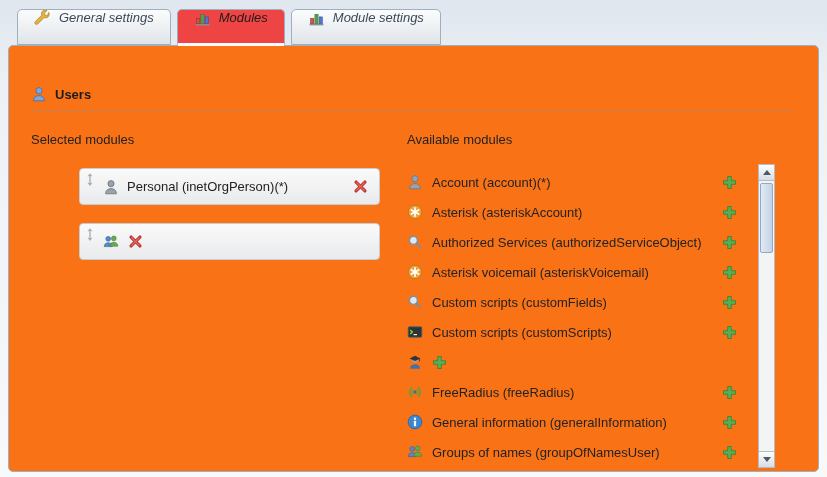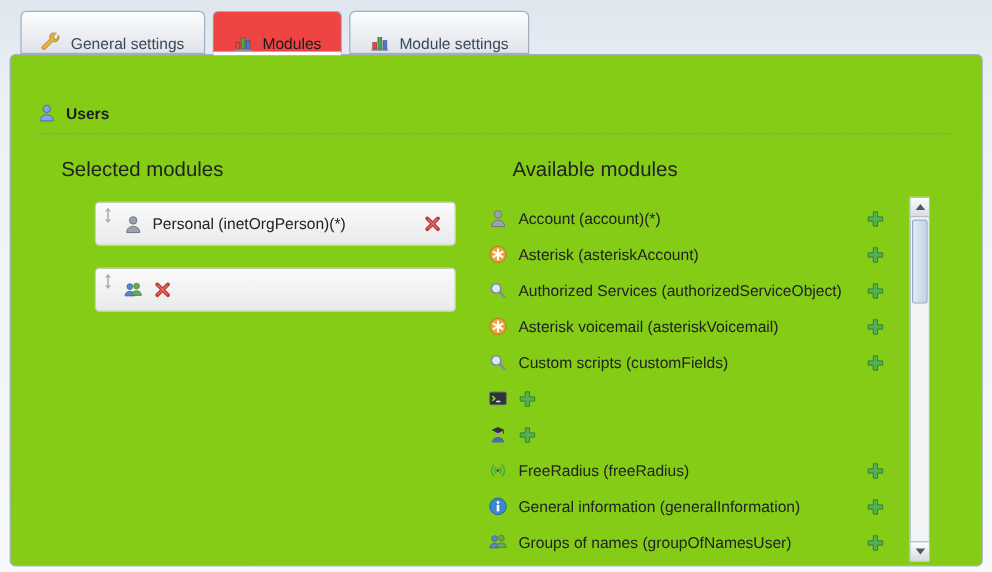--- a/index.html
+++ b/index.html
@@ -6,46 +6,46 @@
   body{
     width:827px;height:477px;overflow:hidden;
     font-family:"Liberation Sans","DejaVu Sans",sans-serif;
     background:linear-gradient(180deg,#dfe6ee 0%,#edf1f6 18%,#f7f9fb 100%);
   }
   .page{position:relative;width:827px;height:477px;}
 
   
   .tab-bar{position:absolute;top:9px;left:17px;display:flex;gap:6px;z-index:3;align-items:flex-end;}
   .tab{
-    box-sizing:border-box;height:36px;display:flex;align-items:flex-end;gap:8px;
+    box-sizing:border-box;height:36px;display:flex;align-items:flex-start;gap:8px;
     padding:0 16px;background:linear-gradient(180deg,#fbfcfd,#e0e4e9);
     border:1px solid #9fafbe;border-radius:5px 5px 0 0;
-    font-size:13px;color:#3b4a57;cursor:pointer;position:relative;white-space:nowrap;
+    font-size:13px;color:#3b4a57;cursor:pointer;position:relative;white-space:nowrap;font-style:italic;
   }
   .tab.active{background:#ef4444;color:#1c1c1c;border-bottom-color:#fff;}
   .tab.active::after{content:"";position:absolute;left:0;right:0;bottom:-2px;height:3px;background:#fff;}
   .tab-icon{width:17px;height:17px;display:inline-block;}
   .tab-icon svg{width:100%;height:100%;display:block;}
 
   
   .panel{
     position:absolute;top:45px;left:8px;right:8px;bottom:5px;
-    background:#84cc16;border:1px solid #9fafbe;border-radius:5px;z-index:1;
+    background:#f97316;border:1px solid #9fafbe;border-radius:5px;z-index:1;
   }
 
   .icon16{width:16px;height:16px;display:inline-block;flex:0 0 auto;}
   .icon16 svg{width:100%;height:100%;display:block;}
 
   .users-header{
     position:absolute;top:40px;left:22px;right:26px;
     display:flex;align-items:center;gap:8px;padding-bottom:9px;
     border-bottom:1px dotted #8a94a0;font-weight:bold;font-size:13px;color:#1c1c1c;
   }
 
-  .col-heading{position:absolute;font-size:17px;color:#222;margin-left:20px;}
+  .col-heading{position:absolute;font-size:13px;color:#222;}
   .heading-selected{top:86px;left:22px;}
   .heading-available{top:86px;left:398px;}
 
   
   .selected-list{position:absolute;top:122px;left:26px;width:345px;display:flex;flex-direction:column;gap:18px;}
   .selected-item{
     box-sizing:border-box;height:37px;border:1px solid #c8ccd0;border-radius:4px;
     background:linear-gradient(180deg,#fafafa,#e9eaec);
     display:flex;align-items:center;padding:0 10px 0 5px;gap:8px;margin-left:44px;
   }
@@ -270,20 +270,21 @@
           </span>
   </div>
         <div class="avail-item">
     <span class="mod-icon icon16">
             <svg viewBox="0 0 16 16">
               <rect x="1.2" y="2.8" width="13.6" height="10.4" rx="1" fill="#2e3436" stroke="#555e63" stroke-width="0.8"></rect>
               <path d="M3.2 6l2.2 2-2.2 2" stroke="#8ae234" stroke-width="1.2" fill="none"></path>
               <path d="M6.5 10.6h3.5" stroke="#eeeeec" stroke-width="1.2"></path>
             </svg>
           </span>
+    <span class="mod-label">Custom scripts (customScripts)</span>
     <span class="add">
             <svg viewBox="0 0 16 16">
               <path d="M6.1 1.6h3.8v4.5h4.5v3.8H9.9v4.5H6.1V9.9H1.6V6.1h4.5z" fill="#55b055" stroke="#2f7f33" stroke-width="0.8"></path>
             </svg>
           </span>
   </div>
         <div class="avail-item">
     <span class="mod-icon icon16">
             <svg viewBox="0 0 16 16">
               <circle cx="8" cy="6" r="2.6" fill="#9aa3ad"></circle>

